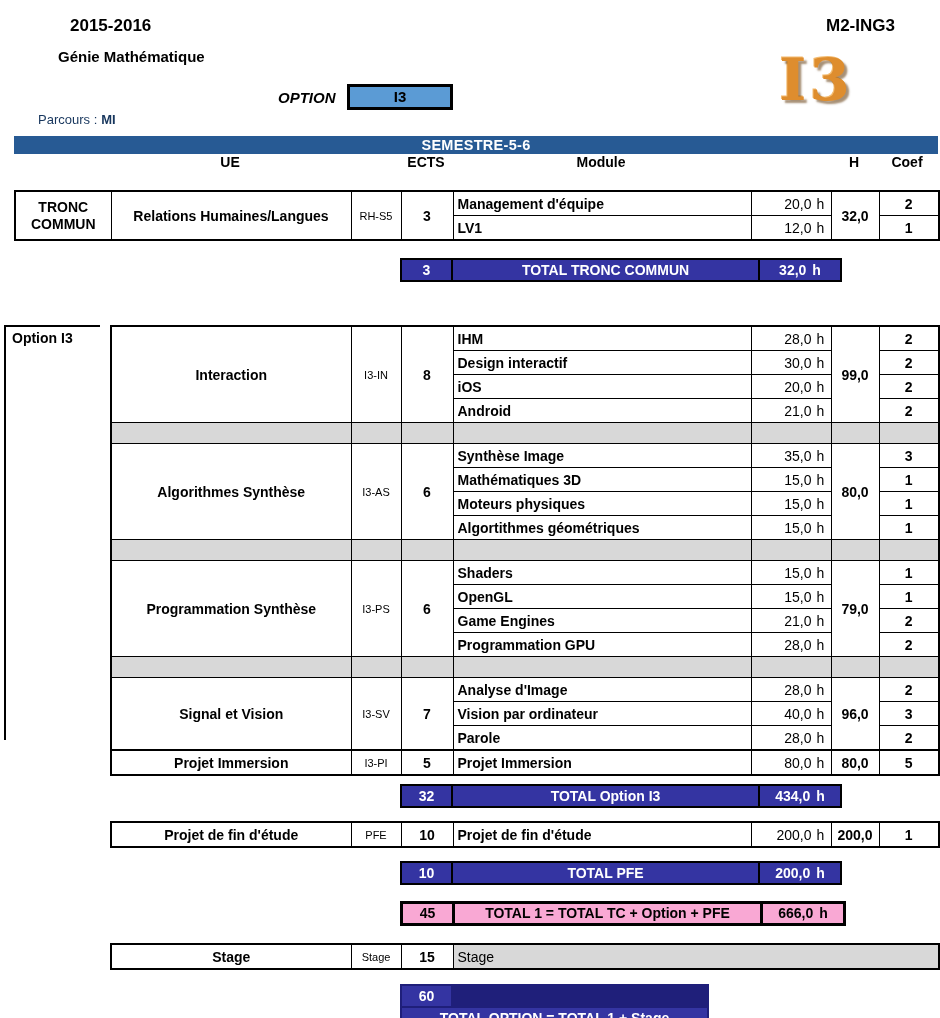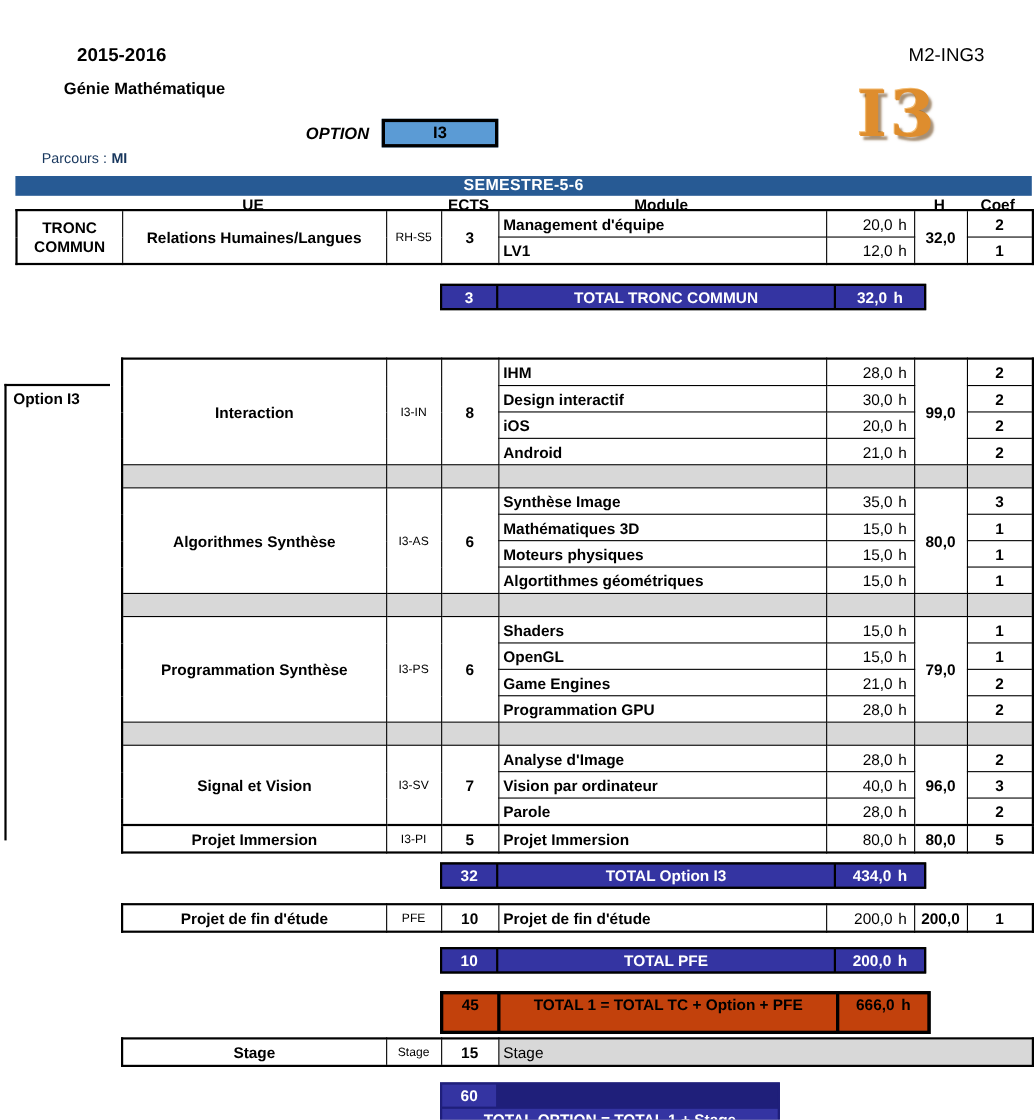--- a/index.html
+++ b/index.html
@@ -1,23 +1,23 @@
 <!DOCTYPE html>
 <html><head>
 <meta charset="utf-8">
 <style>
   html,body{margin:0;padding:0;background:#fff;}
   .page{position:relative;width:940px;height:1018px;background:#fff;overflow:hidden;
         font-family:"Liberation Sans",sans-serif;color:#000;}
-  .abs{position:absolute;margin-top:24px;}
+  .abs{position:absolute;}
 
   
   .year{left:70px;top:16px;font-size:17px;font-weight:bold;}
   .program{left:58px;top:48px;font-size:15px;font-weight:bold;}
-  .degree{left:826px;top:16px;font-size:17px;font-weight:normal;}
+  .degree{left:826px;top:16px;font-size:17px;font-weight:bold;}
   .logo{left:756px;top:48px;width:120px;text-align:center;
         font-family:"DejaVu Serif",serif;font-weight:bold;font-size:58px;line-height:64px;
         color:#DE8D2E;letter-spacing:3px;
         text-shadow:3px 3px 2px rgba(94,52,6,.55), -1px -1px 0 #f3bc72;}
   .optlabel{left:278px;top:89px;font-size:15px;font-weight:bold;font-style:italic;}
   .optbox{left:347px;top:84px;width:100px;height:20px;background:#5B9BD5;
           border:3px solid #000;text-align:center;font-weight:bold;font-size:15px;line-height:20px;}
   .parcours{left:38px;top:112px;font-size:13px;color:#17365D;}
   .parcours .v{font-weight:bold;margin-left:4px;}
 
@@ -51,21 +51,21 @@
 
   
   .trow{position:absolute;display:flex;background:#000;border:2px solid #000;gap:2px;
         font-size:14px;font-weight:bold;color:#fff;text-align:center;}
   .trow .c{background:#3434A2;height:20px;line-height:20px;}
   .trow .c1{width:49px;}
   .trow .c2{width:305px;}
   .trow .c3{width:80px;}
   .trow .c3 .u{margin-left:6px;}
   .trow.white{border-width:3px;gap:3px;color:#000;}
-  .trow.white .c{background:#c2410c;height:33px;line-height:19px;}
+  .trow.white .c{background:#f9a8d4;height:19px;line-height:19px;}
   .trow.grand{border-color:#1F1F7A;background:#1F1F7A;}
 </style>
 </head>
 <body>
 
 <div class="page">
 
   <div class="abs year">2015-2016</div>
   <div class="abs program">Génie Mathématique</div>
   <div class="abs degree">M2-ING3</div>

